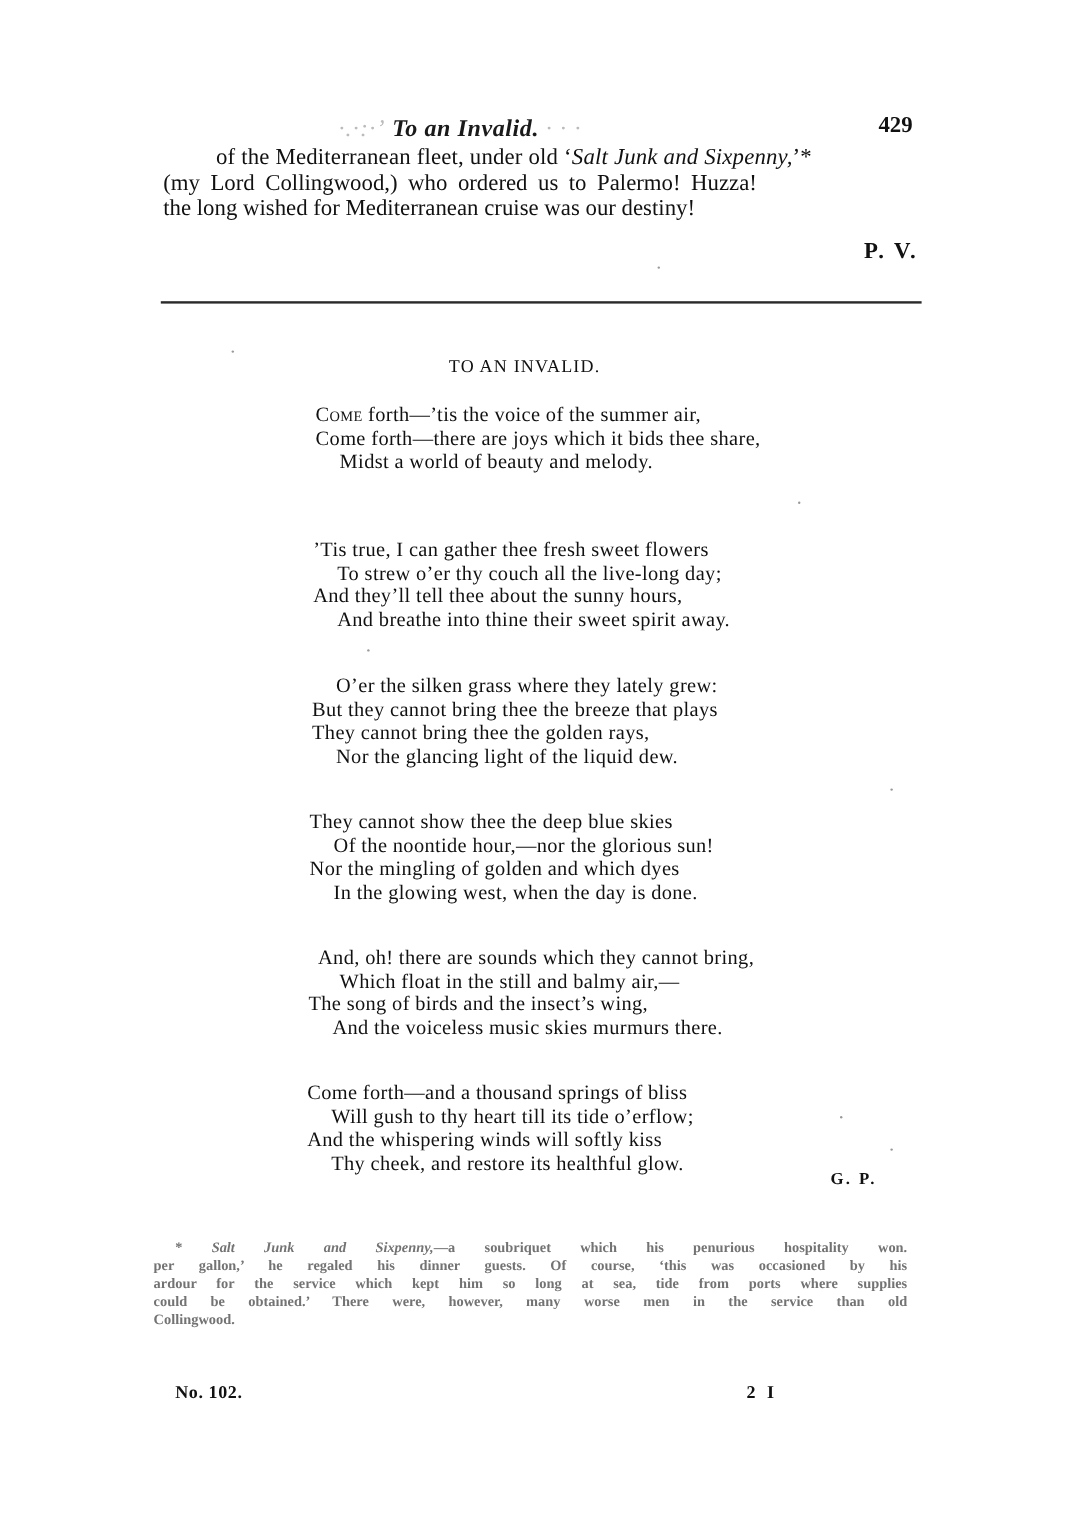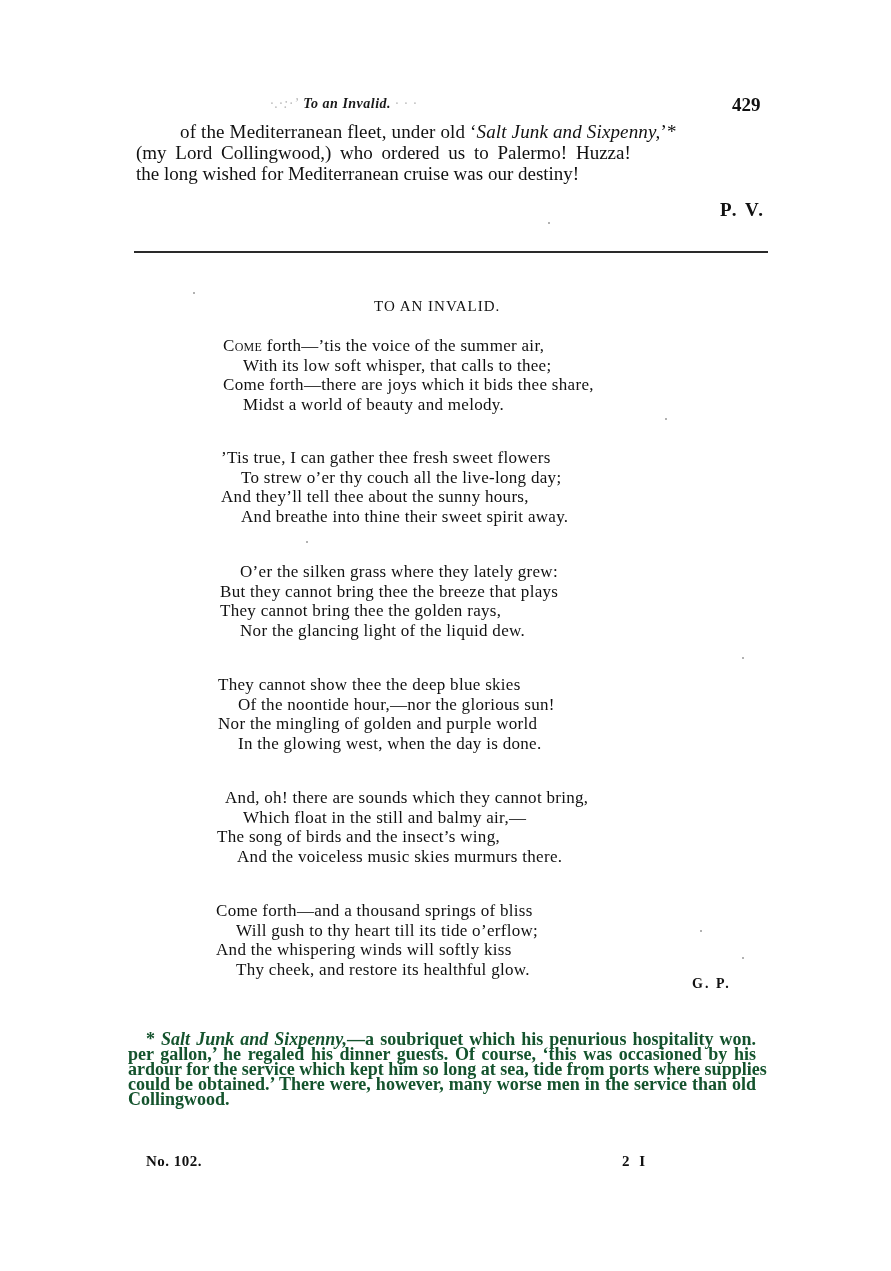--- a/index.html
+++ b/index.html
@@ -12,23 +12,23 @@
       height: 1271px;
       position: relative;
       overflow: hidden;
       font-family: "Liberation Serif", "DejaVu Serif", serif;
       color: #111111;
     }
     .abs { position: absolute; white-space: nowrap; }
 
     
     .running-head {
-      left: 270px; top: 96px;
+      left: 282px; top: 96px;
       font-style: italic; font-weight: bold;
-      font-size: 14px; letter-spacing: 0.5px;
+      font-size: 20px; letter-spacing: 0.5px;
       color: #1a1a1a;
     }
     .running-head .smudge { color: #bbbbbb; font-weight: normal; letter-spacing: 1px; }
     .page-number-top {
       left: 732px; top: 94px;
       font-weight: bold; font-size: 19px;
     }
 
     
     .cont {
@@ -54,45 +54,45 @@
     .poem-title {
       left: 374px; top: 298px;
       font-size: 15px; letter-spacing: 1px;
       font-weight: normal;
     }
 
     
     .poem {
       left: 0; top: 0;
     }
-    .stanza { position: absolute; }
+    .stanza { position: absolute; margin-left: 40px; }
     .verse {
       display: block;
       font-size: 17px;
       line-height: 19.5px;
       white-space: nowrap;
       letter-spacing: 0.3px;
     }
     .verse.indent { padding-left: 20px; }
     .smallcaps { font-variant: small-caps; }
 
     .sig-gp {
       left: 692px; top: 976px;
       font-size: 14px; font-weight: bold; letter-spacing: 2px;
     }
 
     
     .footnote {
       left: 128px; top: 1032px;
       width: 628px;
-      font-size: 18px;
+      font-size: 12px;
       line-height: 15px;
       text-align: justify;
       font-weight: bold;
-      color: #14532d;
+      color: #737373;
     }
     .footnote .fn-line { display: block; white-space: nowrap; text-align-last: justify; }
     .footnote .fn-line.first { padding-left: 18px; }
     .footnote .fn-line.last { text-align-last: left; }
     .footnote em { font-style: italic; }
 
     
     .footer-left {
       left: 146px; top: 1153px;
       font-size: 15px; font-weight: bold; letter-spacing: 0.5px;
@@ -121,21 +121,20 @@
 </div>
 <div class="abs sig-pv">P. V.</div>
 
 <div class="abs rule"></div>
 
 <div class="abs poem-title">TO AN INVALID.</div>
 
 <div class="poem">
   <div class="stanza" style="left:223px; top:336px;">
     <span class="verse"><span class="smallcaps">Come</span><span> forth—’tis the voice of the summer air,</span></span>
-    <span class="verse indent">With its low soft whisper, that calls to thee;</span>
     <span class="verse">Come forth—there are joys which it bids thee share,</span>
     <span class="verse indent">Midst a world of beauty and melody.</span>
   </div>
 
   <div class="stanza" style="left:221px; top:448px;">
     <span class="verse">’Tis true, I can gather thee fresh sweet flowers</span>
     <span class="verse indent">To strew o’er thy couch all the live-long day;</span>
     <span class="verse">And they’ll tell thee about the sunny hours,</span>
     <span class="verse indent">And breathe into thine their sweet spirit away.</span>
   </div>
@@ -143,21 +142,21 @@
   <div class="stanza" style="left:220px; top:562px;">
     <span class="verse indent">O’er the silken grass where they lately grew:</span>
     <span class="verse">But they cannot bring thee the breeze that plays</span>
     <span class="verse">They cannot bring thee the golden rays,</span>
     <span class="verse indent">Nor the glancing light of the liquid dew.</span>
   </div>
 
   <div class="stanza" style="left:218px; top:675px;">
     <span class="verse">They cannot show thee the deep blue skies</span>
     <span class="verse indent">Of the noontide hour,—nor the glorious sun!</span>
-    <span class="verse">Nor the mingling of golden and purple world</span>
+    <span class="verse">Nor the mingling of golden and which dyes</span>
     <span class="verse indent">In the glowing west, when the day is done.</span>
   </div>
 
   <div class="stanza" style="left:217px; top:788px;">
     <span class="verse" style="padding-left:8px;">And, oh! there are sounds which they cannot bring,</span>
     <span class="verse indent" style="padding-left:26px;">Which float in the still and balmy air,—</span>
     <span class="verse">The song of birds and the insect’s wing,</span>
     <span class="verse indent">And the voiceless music skies murmurs there.</span>
   </div>
 

